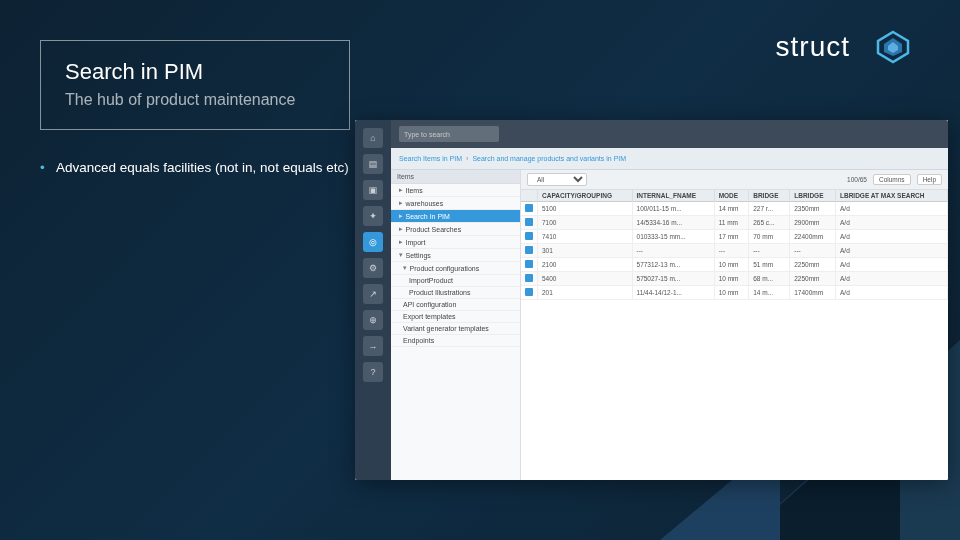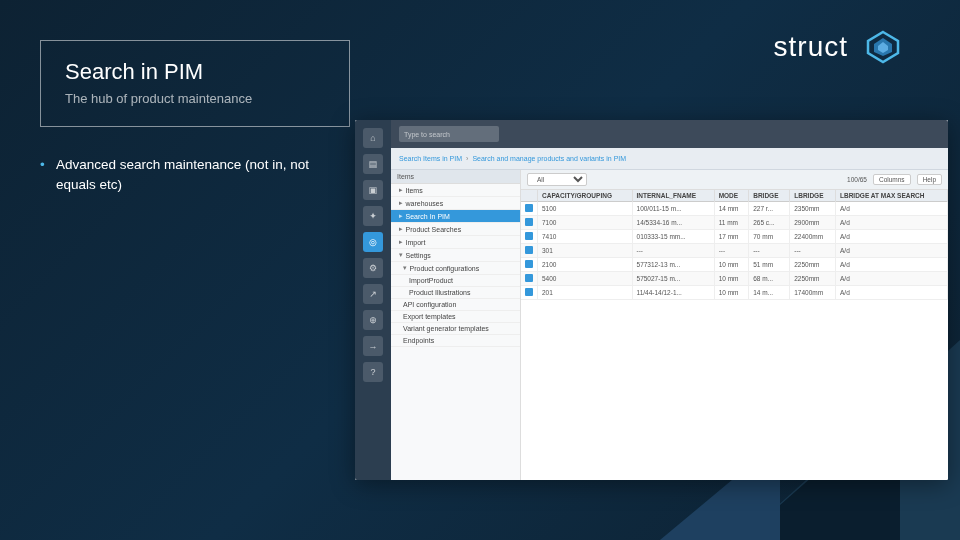--- a/index.html
+++ b/index.html
@@ -48,24 +48,24 @@
       height: 0;
       border-style: solid;
       border-width: 0 0 100px 120px;
       border-color: transparent transparent #1e4060 transparent;
     }
 
     
     .logo {
       position: absolute;
       top: 28px;
-      right: 58px;
-      display: flex;
-      align-items: center;
-      gap: 16px;
+      right: 48px;
+      display: flex;
+      align-items: center;
+      gap: 24px;
     }
     .logo-text {
       color: #ffffff;
       font-size: 28px;
       font-weight: 300;
       letter-spacing: 1px;
     }
     .logo-icon {
       width: 38px;
       height: 38px;
@@ -86,21 +86,21 @@
       margin-bottom: 28px;
     }
     .title-main {
       color: #ffffff;
       font-size: 22px;
       font-weight: 400;
       margin-bottom: 6px;
     }
     .title-sub {
       color: rgba(255,255,255,0.65);
-      font-size: 13px;
+      font-size: 16px;
       font-weight: 300;
     }
 
     
     .bullets {
       list-style: none;
       padding: 0;
     }
     .bullets li {
       color: #ffffff;
@@ -360,21 +360,21 @@
     <polygon points="19,14 24,18 24,22 19,25 14,22 14,18" fill="#5dade2"></polygon>
   </svg>
 </div>
 
 <div class="left-panel">
   <div class="title-box">
     <div class="title-main">Search in PIM</div>
     <div class="title-sub">The hub of product maintenance</div>
   </div>
   <ul class="bullets">
-    <li>Advanced search maintenance (not in, not equals etc)</li>
+    <li>Advanced equals facilities (not in, not equals etc)</li>
   </ul>
 </div>
 
 <div class="screenshot-panel">
   <div class="pim-ui">
 
     <div class="pim-sidebar">
       <div class="pim-sidebar-icon">⌂</div>
       <div class="pim-sidebar-icon">▤</div>
       <div class="pim-sidebar-icon">▣</div>

